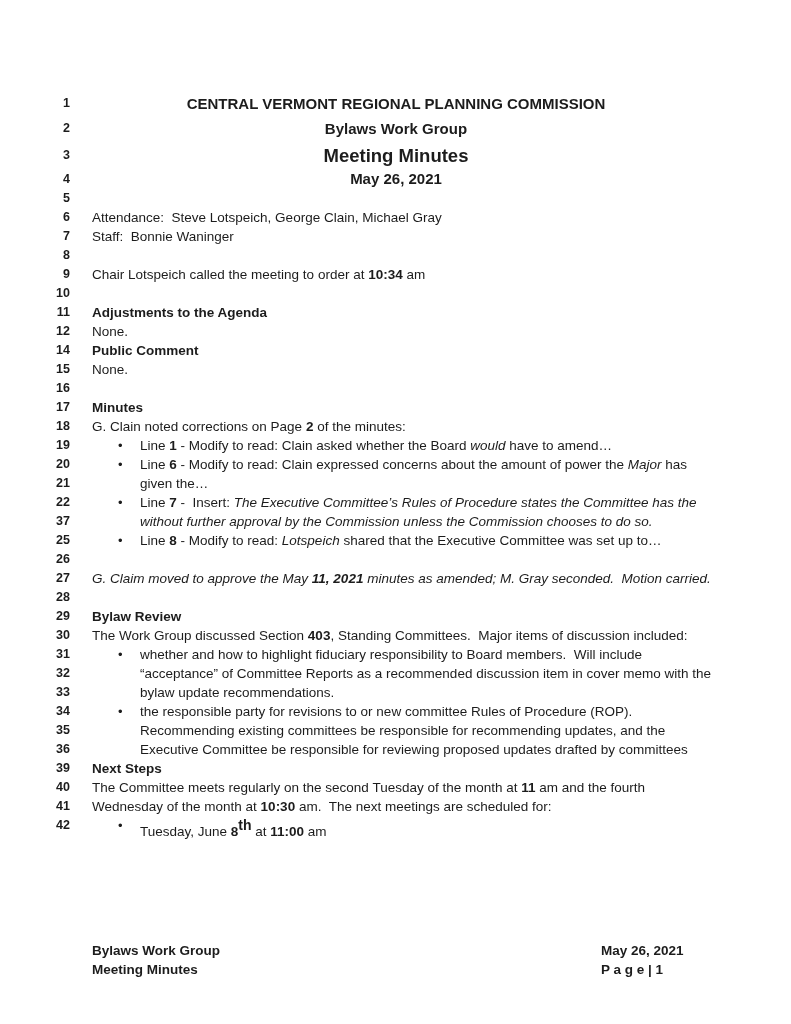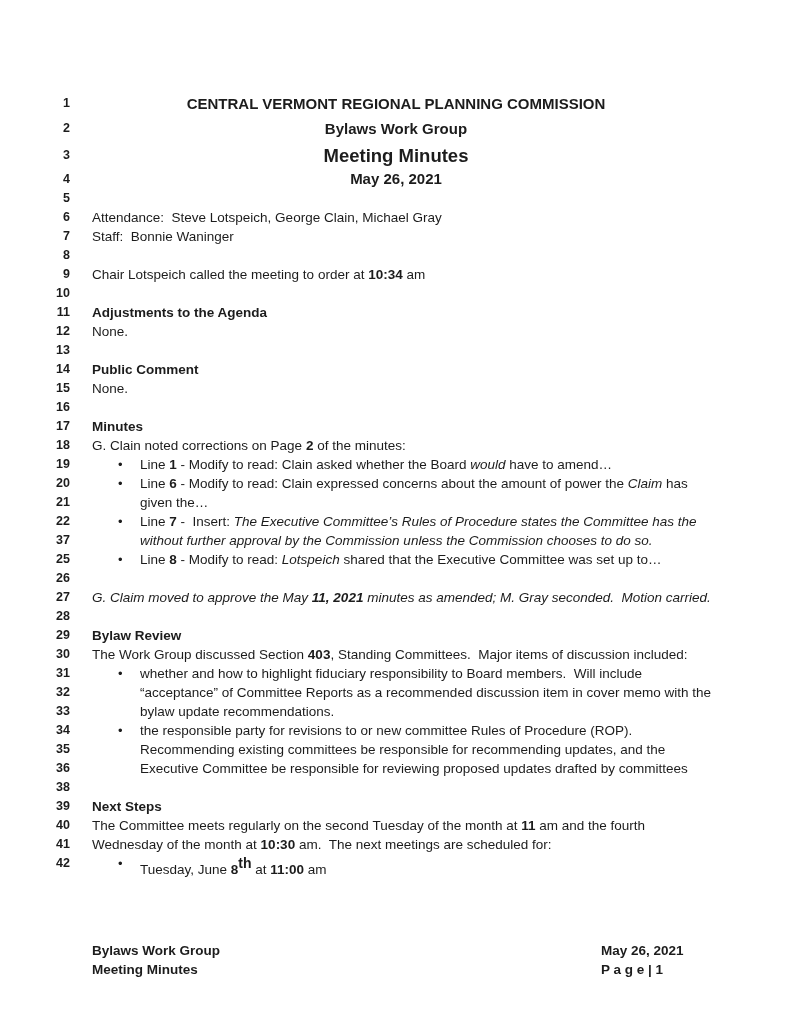--- a/index.html
+++ b/index.html
@@ -60,44 +60,42 @@
       <div class="line t-min"><span class="num">3</span><span class="">Meeting Minutes</span></div>
       <div class="line t-date"><span class="num">4</span><span class="">May 26, 2021</span></div>
       <div class="line blank"><span class="num">5</span>&nbsp;</div>
       <div class="line body"><span class="num">6</span><span class="">Attendance:  Steve Lotspeich, George Clain, Michael Gray</span></div>
       <div class="line body"><span class="num">7</span><span class="">Staff:  Bonnie Waninger</span></div>
       <div class="line blank"><span class="num">8</span>&nbsp;</div>
       <div class="line body"><span class="num">9</span><span class="">Chair Lotspeich called the meeting to order at </span><span class="b ">10:34</span><span class=""> am</span></div>
       <div class="line blank"><span class="num">10</span>&nbsp;</div>
       <div class="line heading"><span class="num">11</span><span class="">Adjustments to the Agenda</span></div>
       <div class="line body"><span class="num">12</span><span class="">None.</span></div>
-      <div class="line blank"><span class="num">13</span>&nbsp;</div>
       <div class="line heading"><span class="num">14</span><span class="">Public Comment</span></div>
       <div class="line body"><span class="num">15</span><span class="">None.</span></div>
       <div class="line blank"><span class="num">16</span>&nbsp;</div>
       <div class="line heading"><span class="num">17</span><span class="">Minutes</span></div>
       <div class="line body"><span class="num">18</span><span class="">G. Clain noted corrections on Page </span><span class="b ">2</span><span class=""> of the minutes:</span></div>
       <div class="line bullet"><span class="num">19</span><span class="dot">•</span><span class="">Line </span><span class="b ">1</span><span class=""> - Modify to read: Clain asked whether the Board </span><span class="i ">would</span><span class=""> have to amend…</span></div>
-      <div class="line bullet"><span class="num">20</span><span class="dot">•</span><span class="">Line </span><span class="b ">6</span><span class=""> - Modify to read: Clain expressed concerns about the amount of power the </span><span class="i ">Claim</span><span class=""> has</span></div>
+      <div class="line bullet"><span class="num">20</span><span class="dot">•</span><span class="">Line </span><span class="b ">6</span><span class=""> - Modify to read: Clain expressed concerns about the amount of power the </span><span class="i ">Major</span><span class=""> has</span></div>
       <div class="line cont"><span class="num">21</span><span class="">given the…</span></div>
       <div class="line bullet"><span class="num">22</span><span class="dot">•</span><span class="">Line </span><span class="b ">7</span><span class=""> -  Insert: </span><span class="i ">The Executive Committee’s Rules of Procedure states the Committee has the</span></div>
       <div class="line cont"><span class="num">37</span><span class="i ">without further approval by the Commission unless the Commission chooses to do so.</span></div>
       <div class="line bullet"><span class="num">25</span><span class="dot">•</span><span class="">Line </span><span class="b ">8</span><span class=""> - Modify to read: </span><span class="i ">Lotspeich</span><span class=""> shared that the Executive Committee was set up to…</span></div>
       <div class="line blank"><span class="num">26</span>&nbsp;</div>
       <div class="line body"><span class="num">27</span><span class="i ">G. Claim moved to approve the May </span><span class="b i ">11, 2021</span><span class="i "> minutes as amended; M. Gray seconded.  Motion carried.</span></div>
       <div class="line blank"><span class="num">28</span>&nbsp;</div>
       <div class="line heading"><span class="num">29</span><span class="">Bylaw Review</span></div>
       <div class="line body"><span class="num">30</span><span class="">The Work Group discussed Section </span><span class="b ">403</span><span class="">, Standing Committees.  Major items of discussion included:</span></div>
       <div class="line bullet"><span class="num">31</span><span class="dot">•</span><span class="">whether and how to highlight fiduciary responsibility to Board members.  Will include</span></div>
       <div class="line cont"><span class="num">32</span><span class="">“acceptance” of Committee Reports as a recommended discussion item in cover memo with the</span></div>
       <div class="line cont"><span class="num">33</span><span class="">bylaw update recommendations.</span></div>
       <div class="line bullet"><span class="num">34</span><span class="dot">•</span><span class="">the responsible party for revisions to or new committee Rules of Procedure (ROP).</span></div>
       <div class="line cont"><span class="num">35</span><span class="">Recommending existing committees be responsible for recommending updates, and the</span></div>
       <div class="line cont"><span class="num">36</span><span class="">Executive Committee be responsible for reviewing proposed updates drafted by committees</span></div>
-      <div class="line blank"><span class="num">38</span>&nbsp;</div>
       <div class="line heading"><span class="num">39</span><span class="">Next Steps</span></div>
       <div class="line body"><span class="num">40</span><span class="">The Committee meets regularly on the second Tuesday of the month at </span><span class="b ">11</span><span class=""> am and the fourth</span></div>
       <div class="line body"><span class="num">41</span><span class="">Wednesday of the month at </span><span class="b ">10:30</span><span class=""> am.  The next meetings are scheduled for:</span></div>
       <div class="line bullet"><span class="num">42</span><span class="dot">•</span><span class="">Tuesday, June </span><span class="b ">8</span><span class="b sup">th</span><span class=""> at </span><span class="b ">11:00</span><span class=""> am</span></div>
     </div>
 
   <div class="footer">
     <div class="fleft">
       <div>Bylaws Work Group</div>
       <div>Meeting Minutes</div>

